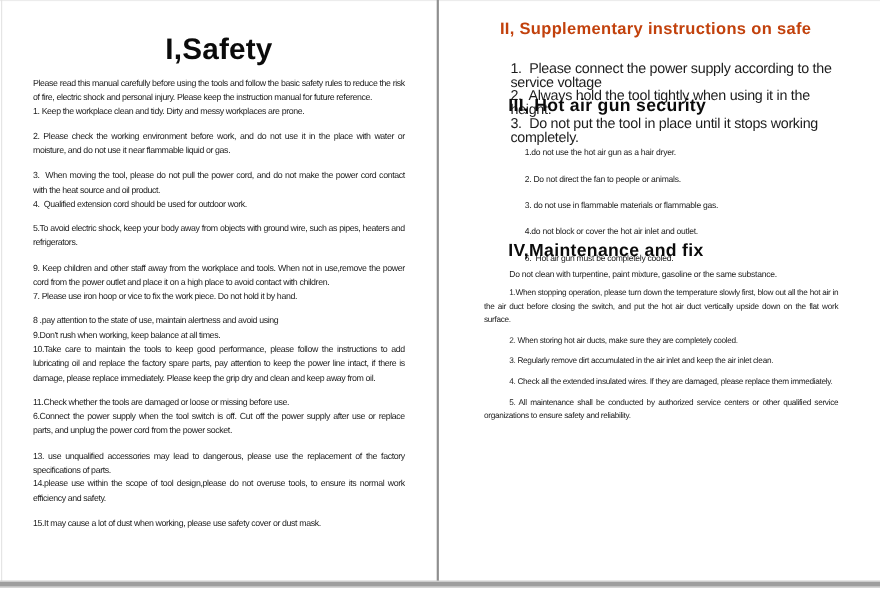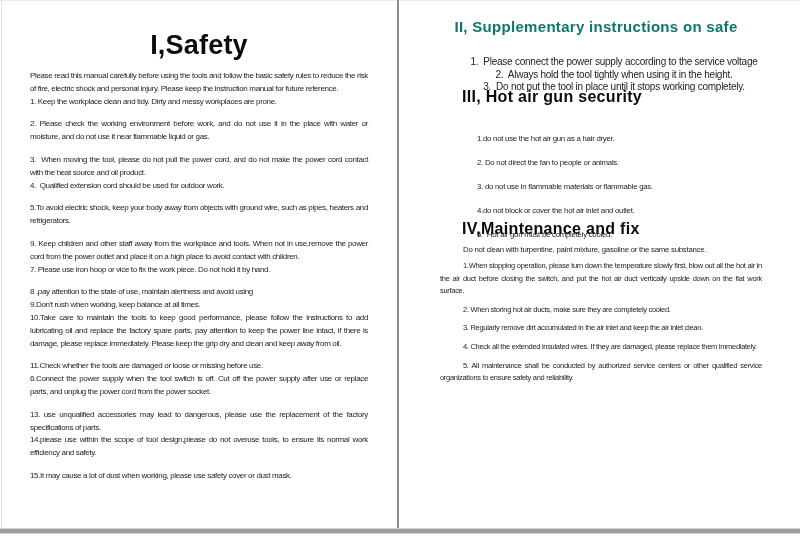--- a/index.html
+++ b/index.html
@@ -14,23 +14,23 @@
   .bottom-rule{position:absolute;left:0;top:528px;width:800px;height:4px;background:#9e9e9e;
     border-top:1px solid #d2d2d2;border-bottom:1px solid #d2d2d2;}
   
   .left-page{position:absolute;left:30px;top:30px;width:338px;}
   .left-page h1{margin:0 0 9px 0;font-size:27px;font-weight:700;color:#0b0b0b;letter-spacing:0.2px;text-align:center;}
   .lp{margin:0;font-size:8px;line-height:12.8px;letter-spacing:-0.35px;text-align:justify;color:#1d1d1d;}
   .lp.gap{margin-bottom:10px;}
   
   .right-page{position:absolute;left:400px;top:0;width:400px;height:540px;}
   .s2-title{position:absolute;left:0;top:18px;width:392px;margin:0;text-align:center;
-    font-size:15px;font-weight:700;color:#0f766e;letter-spacing:0.3px;}
+    font-size:15px;font-weight:700;color:#c2410c;letter-spacing:0.3px;}
   .s2-list{position:absolute;left:64px;top:56px;width:300px;}
-  .s2-list p{margin:0;font-size:10px;line-height:12.5px;letter-spacing:-0.25px;text-align:center;}
+  .s2-list p{margin:0;font-size:13px;line-height:12.5px;letter-spacing:-0.25px;}
   .s3-head,.s4-head{position:absolute;left:62px;margin:0;font-size:16px;font-weight:700;
     color:#0b0b0b;letter-spacing:0.3px;}
   .s3-head{top:88px;}
   .s3-list{position:absolute;left:65px;top:121px;width:284px;}
   .s3-list p{margin:12px;font-size:7.8px;line-height:12px;letter-spacing:-0.25px;}
   .s3-list p.gap{margin-bottom:7px;}
   .s3-list p.hang{padding-left:7px;text-indent:-7px;}
   .s4-head{top:220px;}
   .s4-note{position:absolute;left:63px;top:244px;width:300px;margin:0;
     font-size:7.8px;line-height:12px;letter-spacing:-0.25px;}

